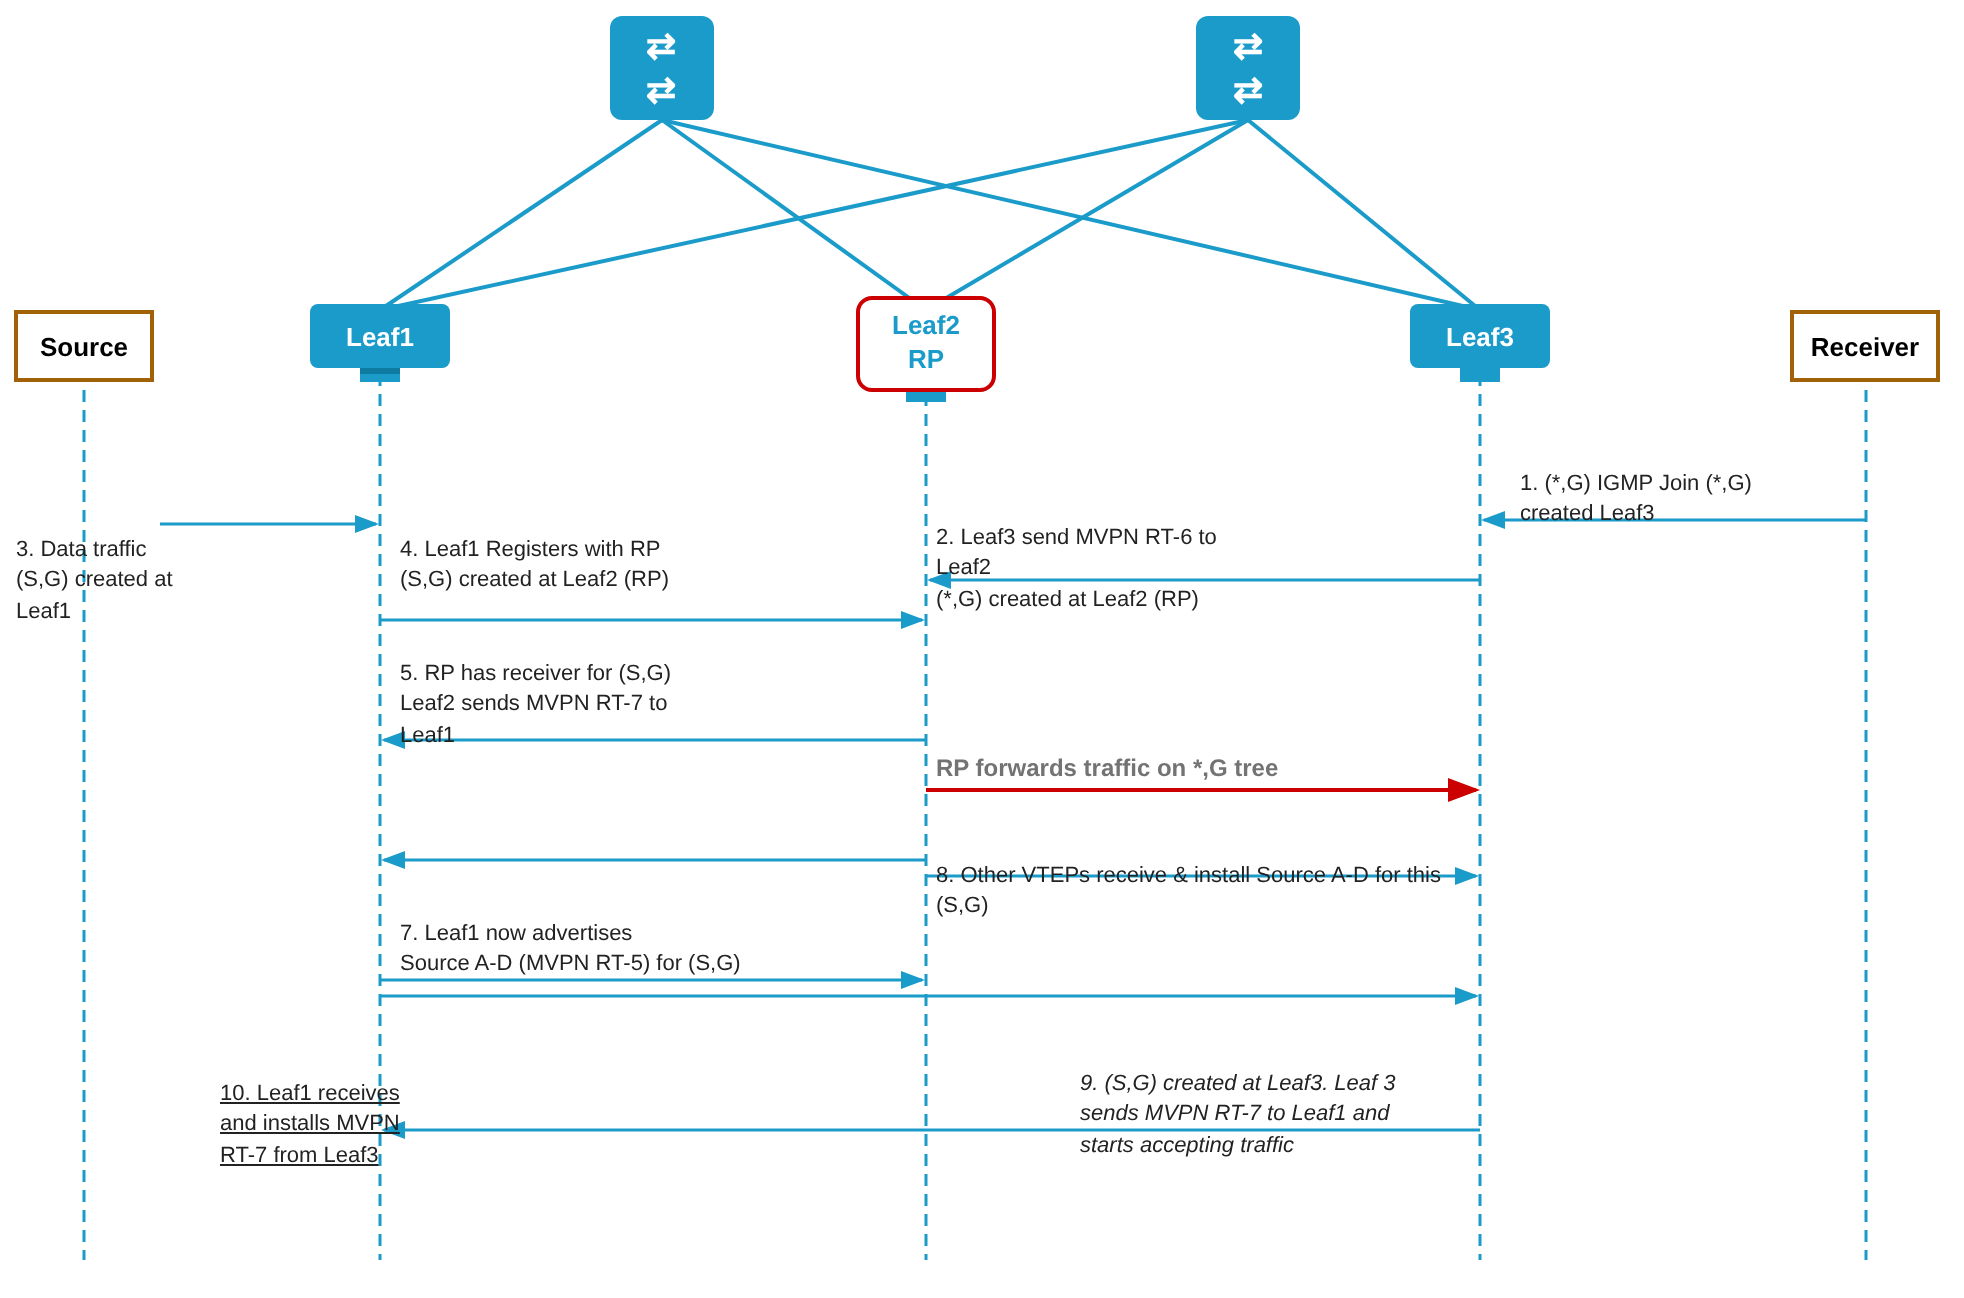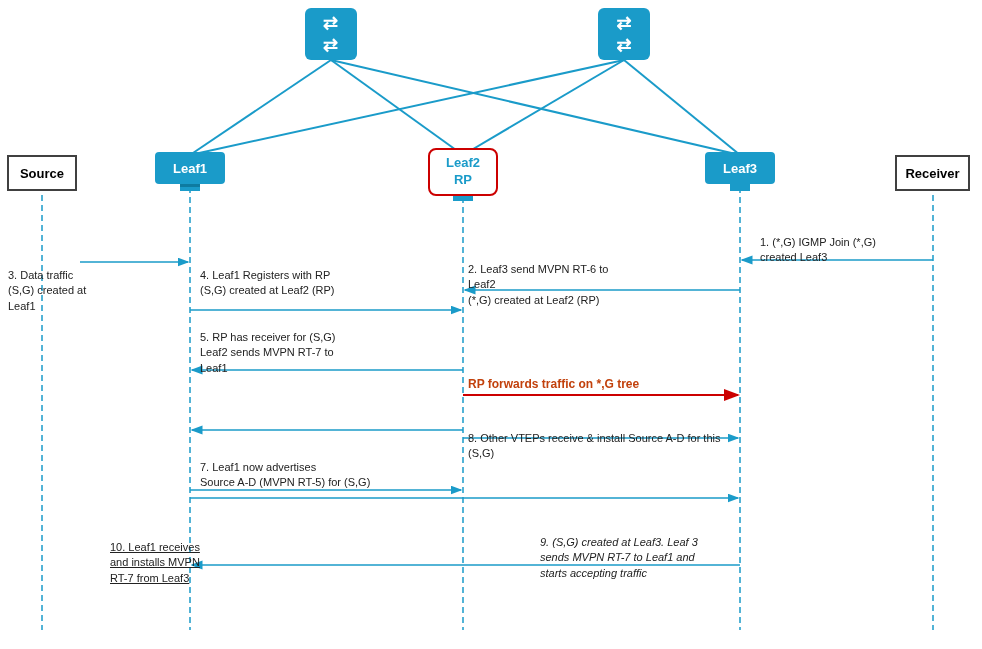--- a/index.html
+++ b/index.html
@@ -30,38 +30,38 @@
       font-weight: bold;
       font-size: 13px;
       text-align: center;
       border-radius: 4px;
       display: flex;
       align-items: center;
       justify-content: center;
     }
     .ext-box {
       position: absolute;
-      border: 2px solid #404040;
+      border: 2px solid #a16207;
       background: #fff;
       font-size: 13px;
       font-weight: bold;
       text-align: center;
       display: flex;
       align-items: center;
       justify-content: center;
       padding: 16px 8px;
     }
     .annotation {
       position: absolute;
       font-size: 11px;
       color: #222;
       line-height: 1.4;
     }
     .red-text {
-      color: #c2410c;
+      color: #737373;
       font-weight: bold;
       font-size: 12px;
     }
   </style>
 </head>
 <body>
 
 <div id="diagram">
   <svg id="main-svg">
 

